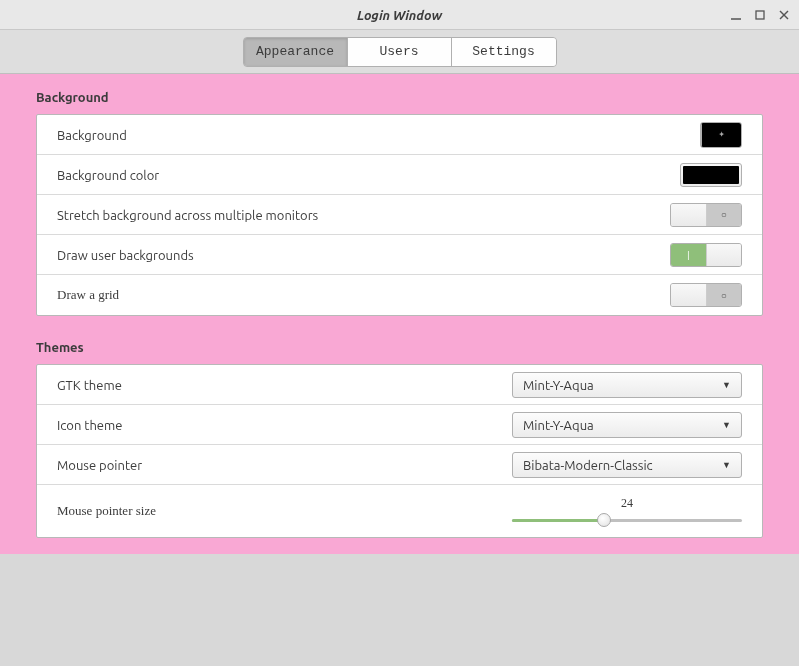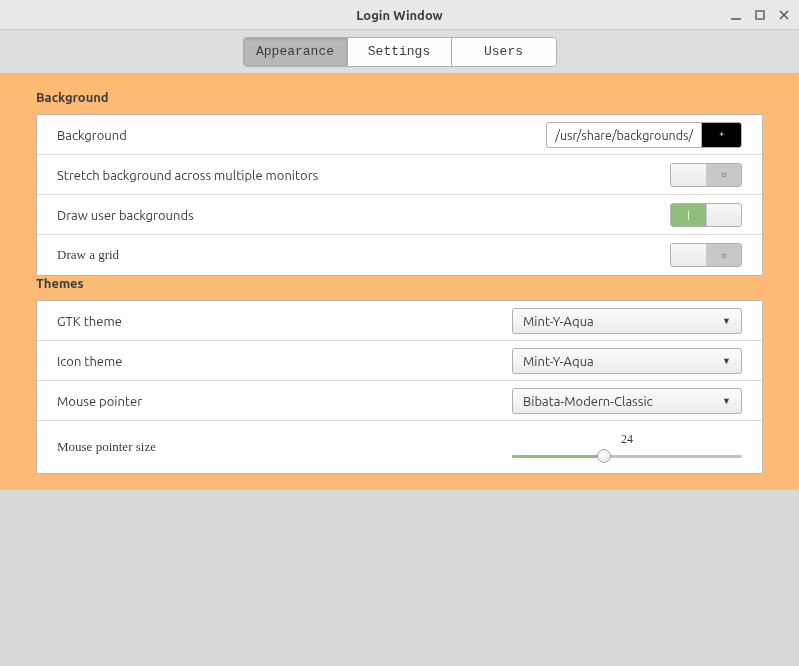--- a/index.html
+++ b/index.html
@@ -22,20 +22,21 @@
       display: flex;
       align-items: center;
       justify-content: center;
       position: relative;
       border-bottom: 1px solid #c8c8c8;
     }
     .titlebar-title {
       font-weight: bold;
       font-size: 13px;
       color: #3c3c3c;
+      font-style: italic;
     }
     .window-controls {
       position: absolute;
       right: 8px;
       display: flex;
       gap: 10px;
       align-items: center;
     }
     .window-control {
       width: 14px;
@@ -74,27 +75,27 @@
     }
     .tab:last-child {
       border-right: none;
     }
     .tab.active {
       background: #b8b8b8;
       box-shadow: inset 0 1px 3px rgba(0,0,0,0.15);
     }
     .content {
       padding: 16px 36px;
-      background: #fdba74;
+      background: #f9a8d4;
     }
     .section-header {
       font-weight: bold;
       font-size: 13px;
       margin-bottom: 10px;
-      margin-top: 0;
+      margin-top: 24px;
     }
     .section-header:first-child {
       margin-top: 0;
     }
     .settings-box {
       border: 1px solid #b8b8b8;
       background: #fff;
       border-radius: 2px;
     }
     .setting-row {
@@ -317,34 +318,39 @@
           <line x1="1" y1="1" x2="9" y2="9" stroke="#555" stroke-width="1.5"></line>
           <line x1="9" y1="1" x2="1" y2="9" stroke="#555" stroke-width="1.5"></line>
         </svg>
     </div>
   </div>
 </div>
 
 <div class="toolbar">
   <div class="tabs">
     <div class="tab active">Appearance</div>
+    <div class="tab">Users</div>
     <div class="tab">Settings</div>
-    <div class="tab">Users</div>
   </div>
 </div>
 
 <div class="content">
 
   <div class="section-header">Background</div>
   <div class="settings-box">
     <div class="setting-row">
       <span class="setting-label">Background</span>
       <div class="bg-chooser">
-        <span class="bg-chooser-text">/usr/share/backgrounds/</span>
         <div class="bg-thumb"></div>
+      </div>
+    </div>
+    <div class="setting-row">
+      <span class="setting-label">Background color</span>
+      <div class="color-swatch">
+        <div class="color-swatch-inner"></div>
       </div>
     </div>
     <div class="setting-row">
       <span class="setting-label">Stretch background across multiple monitors</span>
       <div class="switch off">
         <div class="switch-half left"></div>
         <div class="switch-half right">○</div>
       </div>
     </div>
     <div class="setting-row">

